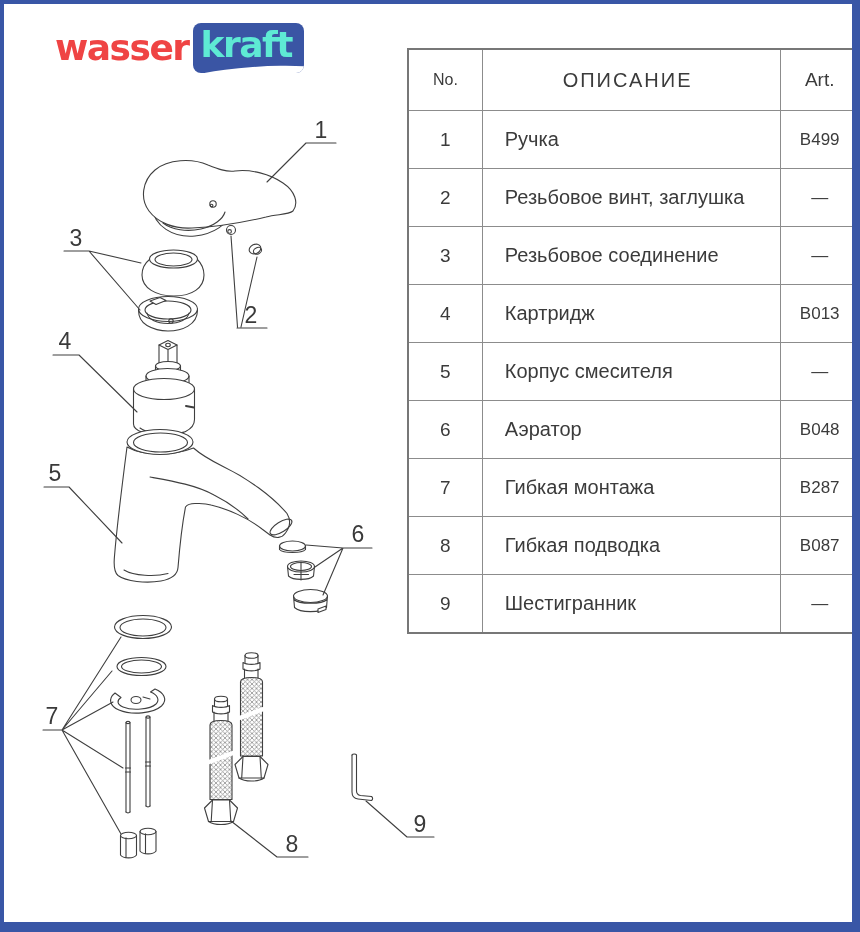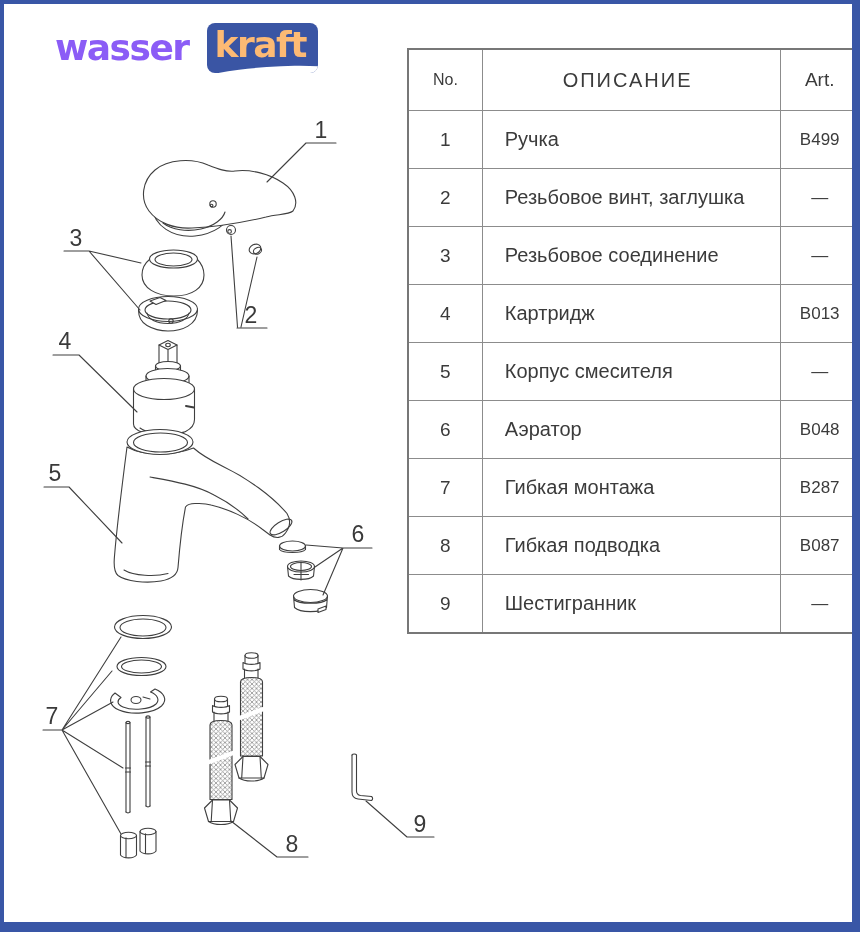--- a/index.html
+++ b/index.html
@@ -20,25 +20,25 @@
     z-index:5;
   }
   
   .logo{
     position:absolute;left:55px;top:24px;height:48px;
     display:flex;align-items:center;
     font-family:"DejaVu Sans", sans-serif;
     font-weight:bold;
   }
   .logo-wasser{
-    color:#8b5cf6;font-size:36px;letter-spacing:-1.5px;line-height:48px;
+    color:#ef4444;font-size:36px;letter-spacing:-1.5px;line-height:48px;
   }
   .logo-kraft{
-    position:relative;display:inline-block;margin-left:18px;
-    background:#3A55A4;color:#fdba74;
+    position:relative;display:inline-block;margin-left:4px;
+    background:#3A55A4;color:#5eead4;
     font-size:36px;letter-spacing:-1.5px;line-height:40px;
     padding:2px 12px 8px 8px;border-radius:8px;
     overflow:hidden;
   }
   .logo-kraft .wave{
     position:absolute;left:-12px;bottom:-14px;width:130%;height:20px;
     background:#ffffff;border-radius:50%;
     transform:rotate(-4deg);
   }
   

